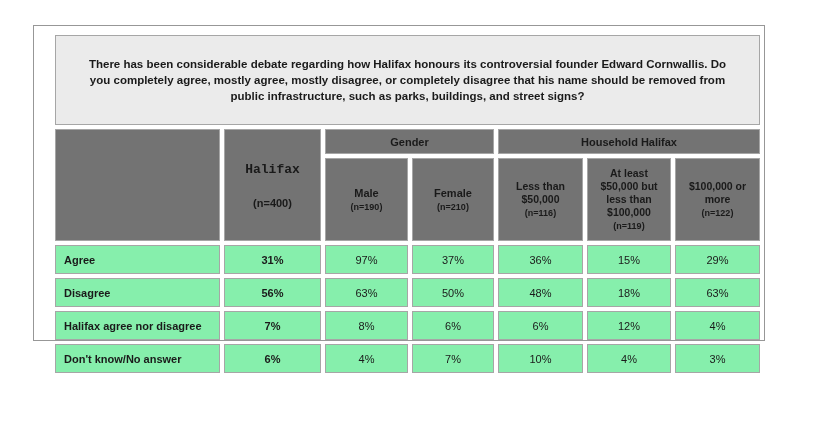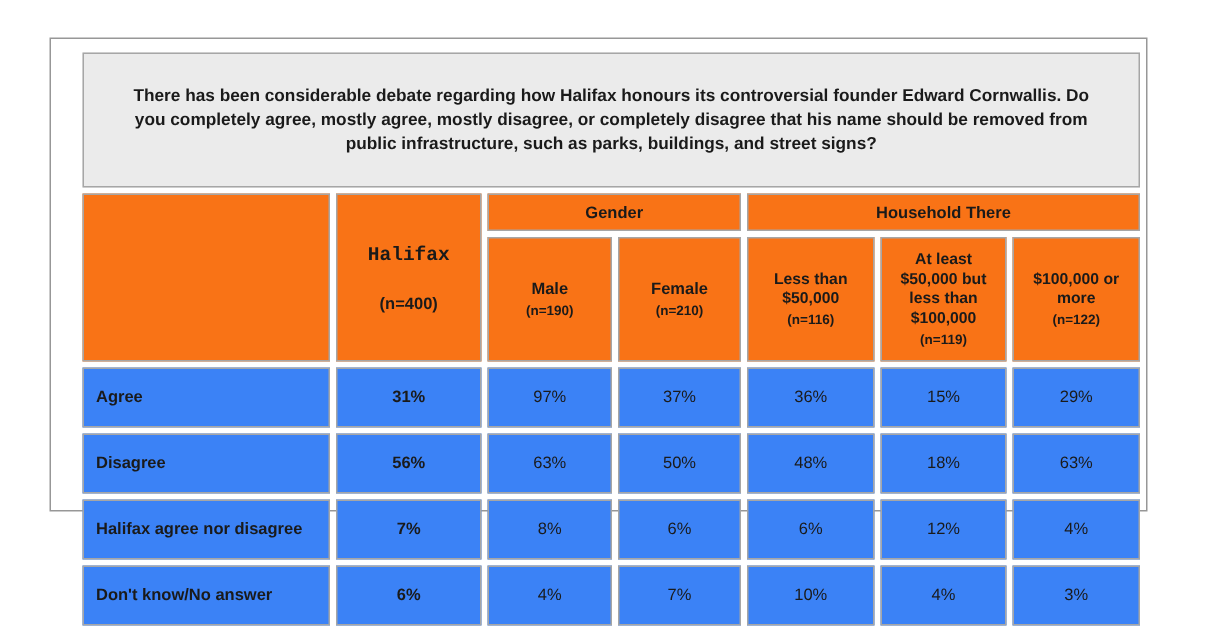--- a/index.html
+++ b/index.html
@@ -25,36 +25,36 @@
     position: absolute;
     left: 51px;
     top: 31px;
     border-collapse: separate;
     border-spacing: 4px;
     table-layout: fixed;
   }
   td {
     border: 1px solid #a6a6a6;
     box-sizing: border-box;
-    background: #3b82f6;
+    background: #86efac;
     vertical-align: middle;
     overflow: hidden;
   }
   .title-cell {
     background: #ebebeb;
     height: 65px;
     text-align: center;
     font-weight: bold;
     font-size: 11.5px;
     line-height: 16px;
     padding: 20px 24px;
     margin-left: 43px;
   }
   .hdr {
-    background: #f97316;
+    background: #737373;
     text-align: center;
     font-weight: bold;
   }
   .group-hdr {
     height: 25px;
     font-size: 11px;
   }
   .col-hdr {
     height: 83px;
     font-size: 10.5px;
@@ -74,21 +74,21 @@
     height: 29px;
     font-weight: bold;
     font-size: 11px;
     text-align: left;
     padding: 2px 6px 2px 8px;
   }
   .val-cell {
     height: 29px;
     text-align: center;
     font-size: 11px;
-    padding: 13px;
+    padding: 2px;
     margin-left: 24px;
   }
   .val-halifax { font-weight: bold; }
 </style>
 </head>
 <body>
 
 <div class="page-frame"></div>
 
 <table class="survey">
@@ -105,21 +105,21 @@
       <tr>
     <td class="title-cell" colspan="7">There has been considerable debate regarding how Halifax honours its controversial founder Edward Cornwallis. Do you completely agree, mostly agree, mostly disagree, or completely disagree that his name should be removed from public infrastructure, such as parks, buildings, and street signs?</td>
   </tr>
   <tr>
     <td class="hdr" rowspan="2"></td>
     <td class="hdr col-hdr halifax-hdr" rowspan="2">
       <span class="col-label">Halifax</span>
       <span class="col-n">(n=400)</span>
     </td>
     <td class="hdr group-hdr" colspan="2">Gender</td>
-    <td class="hdr group-hdr" colspan="3">Household There</td>
+    <td class="hdr group-hdr" colspan="3">Household Halifax</td>
   </tr>
   <tr>
     <td class="hdr col-hdr">
       <span class="col-label" style="font-size:11px">Male</span>
       <span class="col-n">(n=190)</span>
     </td>
     <td class="hdr col-hdr">
       <span class="col-label" style="font-size:11px">Female</span>
       <span class="col-n">(n=210)</span>
     </td>

